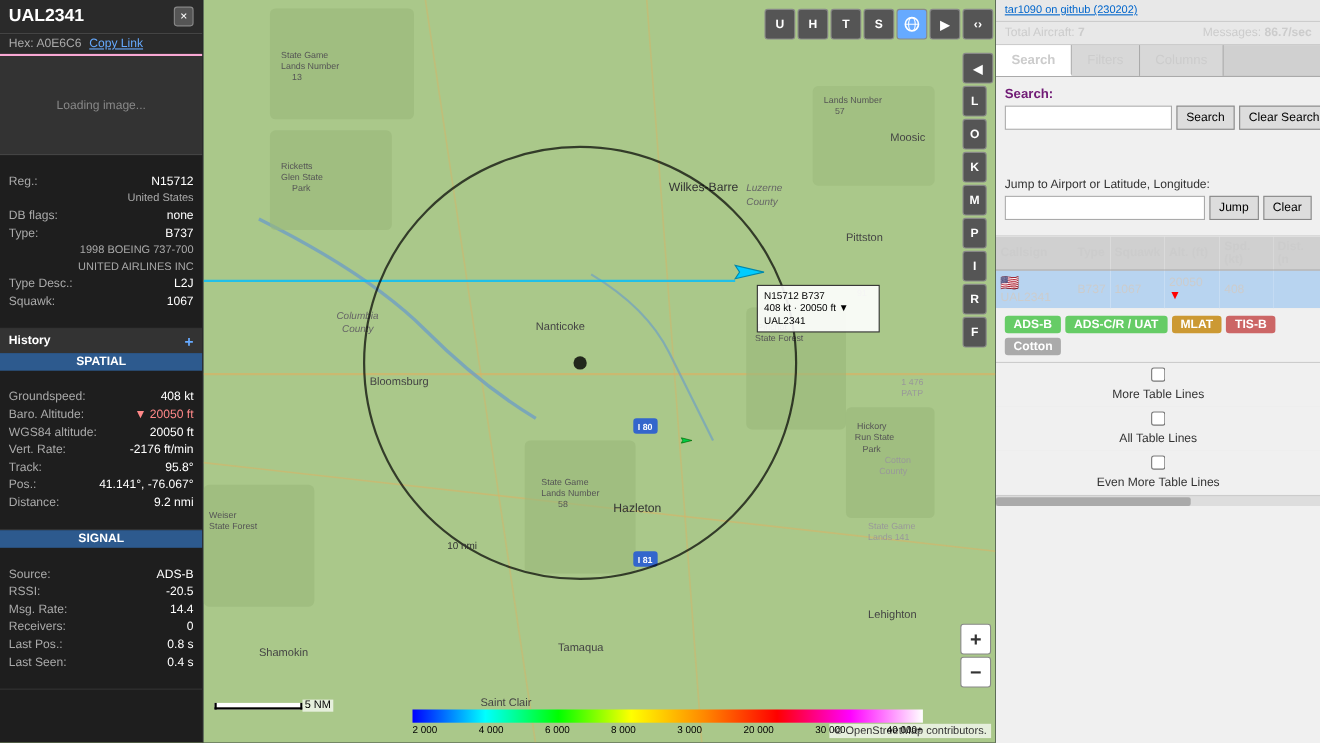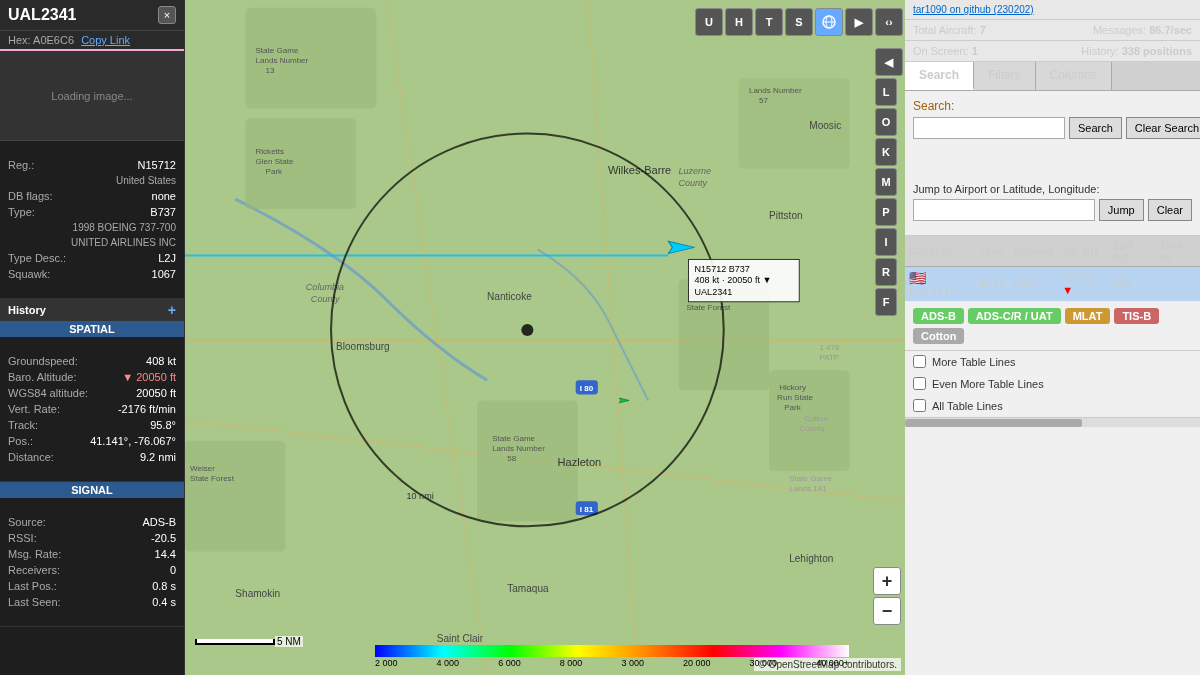--- a/index.html
+++ b/index.html
@@ -186,21 +186,21 @@
       color: #000;
       background: rgba(255,255,255,0.7);
       padding: 0 2px;
     }
 
     
     .altitude-bar {
       position: absolute;
       bottom: 18px;
       left: 190px;
-      right: 56px;
+      right: 66px;
       height: 12px;
     }
     .altitude-gradient {
       width: 100%;
       height: 100%;
       background: linear-gradient(to right, #0000ff, #00ffff, #00ff00, #ffff00, #ff8800, #ff0000, #ff00ff, #ffffff);
     }
     .altitude-labels {
       display: flex;
       justify-content: space-between;
@@ -257,23 +257,23 @@
       font-weight: bold;
     }
 
     .search-section {
       padding: 8px;
       background: #f0f0f0;
       border-bottom: 1px solid #ccc;
     }
     .search-label {
       font-size: 12px;
-      font-weight: normal;
+      font-weight: bold;
       margin-bottom: 4px;
-      color: #a16207;
+      color: #701a75;
     }
     .search-row {
       display: flex;
       align-items: center;
       gap: 4px;
       margin-bottom: 6px;
     }
     .search-input {
       flex: 1;
       height: 22px;
@@ -343,20 +343,21 @@
     .tag.other { background: #aaa; color: #fff; }
 
     .checkbox-row {
       display: flex;
       align-items: center;
       gap: 6px;
       padding: 4px 8px;
       font-size: 11px;
       color: #333;
       border-bottom: 1px solid #eee;
+      flex-direction: column;
     }
     .checkbox-row input[type=checkbox] { margin: 0; }
 
     .scrollbar-area {
       height: 10px;
       background: #ddd;
       border-top: 1px solid #ccc;
       position: relative;
     }
     .scrollbar-thumb {
@@ -647,30 +648,20 @@
   </div>
 
   <div class="stats-row">
     <div>
       <span>Total Aircraft:</span>
       <strong>7</strong>
     </div>
     <div>
       <span>Messages:</span>
       <strong>86.7/sec</strong>
-    </div>
-  </div>
-  <div class="stats-row">
-    <div>
-      <span>On Screen:</span>
-      <strong>1</strong>
-    </div>
-    <div>
-      <span>History:</span>
-      <strong>338 positions</strong>
     </div>
   </div>
 
   <div class="tab-row">
     <div class="tab active">Search</div>
     <div class="tab">Filters</div>
     <div class="tab">Columns</div>
   </div>
 
   <div class="search-section">
@@ -719,24 +710,24 @@
       <span class="tag other">Cotton</span>
     </div>
 
   <div id="checkboxes-area">
   <div class="checkbox-row">
         <input type="checkbox" style="">
         <span>More Table Lines</span>
       </div>
       <div class="checkbox-row">
         <input type="checkbox" style="">
-        <span>Even More Table Lines</span>
+        <span>All Table Lines</span>
       </div>
       <div class="checkbox-row">
         <input type="checkbox" style="">
-        <span>All Table Lines</span>
+        <span>Even More Table Lines</span>
       </div>
     </div>
 
   <div class="scrollbar-area">
     <div class="scrollbar-thumb"></div>
   </div>
 </div>
 
 </body></html>

